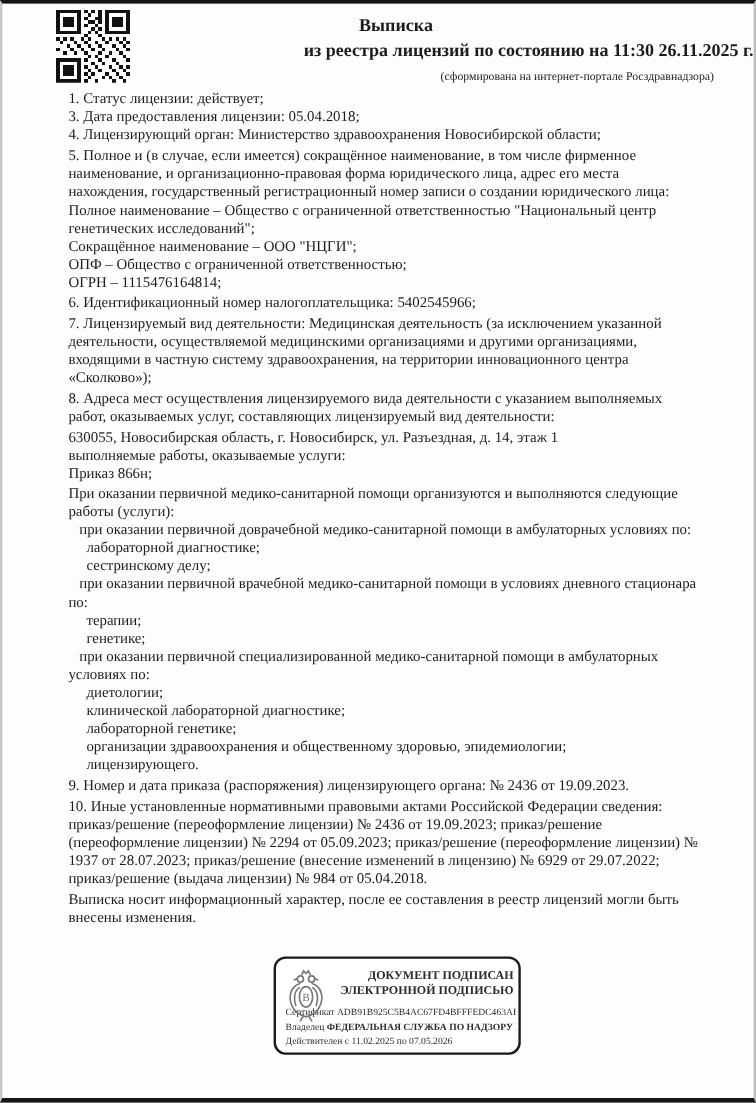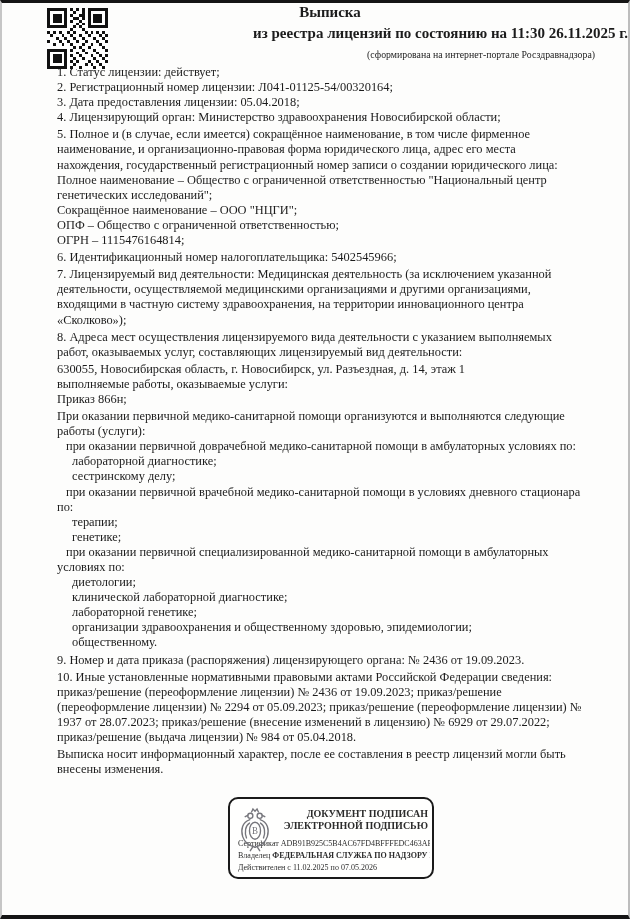--- a/index.html
+++ b/index.html
@@ -10,21 +10,21 @@
     background:#fdfdfc;
     border-top:3px solid #151515;
     border-bottom:4px solid #151515;
     border-left:2px solid #c6c6c6;
     border-right:2px solid #bdbdbd;
     font-family:"Liberation Serif","DejaVu Serif",serif;
     color:#1c1c1c;
     overflow:hidden;
   }
   .qr{position:absolute;left:44px;top:5px;width:63px;height:61px;}
-  .header{margin-left:30px;text-align:center;}
+  .header{padding-top:10px;margin-left:30px;text-align:center;}
   .title1{font-weight:bold;font-size:15px;line-height:18px;}
   .title2{font-weight:bold;font-size:15px;line-height:20px;margin-top:2px;text-align:right;}
   .subtitle{text-align:right;font-size:9.8px;color:#222;margin:6px 33px 0 0;}
   .bodytext{padding:5px 45px 0 55px;font-size:12.4px;line-height:15.1px;}
   .para{margin:0;}
   .gap{margin-top:2px;}
   .ind1{text-indent:9px;}
   .ind2{text-indent:15px;}
   .stamp{
     position:absolute;left:226px;top:794px;width:206px;height:82px;
@@ -54,21 +54,20 @@
   </div>
 
   <div class="header">
     <div class="title1">Выписка</div>
     <div class="title2">из реестра лицензий по состоянию на 11:30 26.11.2025 г.</div>
   </div>
   <div class="subtitle">(сформирована на интернет-портале Росздравнадзора)</div>
 
   <div class="bodytext">
     <p class="para">1. Статус лицензии: действует;</p>
-    <p class="para">2. Регистрационный номер лицензии: Л041-01125-54/00320164;</p>
     <p class="para">3. Дата предоставления лицензии: 05.04.2018;</p>
     <p class="para">4. Лицензирующий орган: Министерство здравоохранения Новосибирской области;</p>
     <p class="para gap">5. Полное и (в случае, если имеется) сокращённое наименование, в том числе фирменное наименование, и организационно-правовая форма юридического лица, адрес его места нахождения, государственный регистрационный номер записи о создании юридического лица:</p>
     <p class="para">Полное наименование – Общество с ограниченной ответственностью "Национальный центр генетических исследований";</p>
     <p class="para">Сокращённое наименование – ООО "НЦГИ";</p>
     <p class="para">ОПФ – Общество с ограниченной ответственностью;</p>
     <p class="para">ОГРН – 1115476164814;</p>
     <p class="para gap">6. Идентификационный номер налогоплательщика: 5402545966;</p>
     <p class="para gap">7. Лицензируемый вид деятельности: Медицинская деятельность (за исключением указанной деятельности, осуществляемой медицинскими организациями и другими организациями, входящими в частную систему здравоохранения, на территории инновационного центра «Сколково»);</p>
     <p class="para gap">8. Адреса мест осуществления лицензируемого вида деятельности с указанием выполняемых работ, оказываемых услуг, составляющих лицензируемый вид деятельности:</p>
@@ -80,21 +79,21 @@
     <p class="para ind2">лабораторной диагностике;</p>
     <p class="para ind2">сестринскому делу;</p>
     <p class="para ind1">при оказании первичной врачебной медико-санитарной помощи в условиях дневного стационара по:</p>
     <p class="para ind2">терапии;</p>
     <p class="para ind2">генетике;</p>
     <p class="para ind1">при оказании первичной специализированной медико-санитарной помощи в амбулаторных условиях по:</p>
     <p class="para ind2">диетологии;</p>
     <p class="para ind2">клинической лабораторной диагностике;</p>
     <p class="para ind2">лабораторной генетике;</p>
     <p class="para ind2">организации здравоохранения и общественному здоровью, эпидемиологии;</p>
-    <p class="para ind2">общественному.</p>
+    <p class="para ind2">лицензирующего.</p>
     <p class="para gap">9. Номер и дата приказа (распоряжения) лицензирующего органа: № 2436 от 19.09.2023.</p>
     <p class="para gap">10. Иные установленные нормативными правовыми актами Российской Федерации сведения: приказ/решение (переоформление лицензии) № 2436 от 19.09.2023; приказ/решение (переоформление лицензии) № 2294 от 05.09.2023; приказ/решение (переоформление лицензии) № 1937 от 28.07.2023; приказ/решение (внесение изменений в лицензию) № 6929 от 29.07.2022; приказ/решение (выдача лицензии) № 984 от 05.04.2018.</p>
     <p class="para gap">Выписка носит информационный характер, после ее составления в реестр лицензий могли быть внесены изменения.</p>
   </div>
 
   <div class="stamp">
     <div class="stamp-emblem">
       <svg width="34" height="46" viewBox="0 0 40 54" xmlns="http://www.w3.org/2000/svg" fill="none" stroke="#76767c" stroke-width="1.6" stroke-linecap="round">
         <path d="M16 7 l1.6-3.5 2.4 2.5 2.4-2.5 1.6 3.5"></path>
         <circle cx="14.5" cy="11.5" r="3"></circle>

